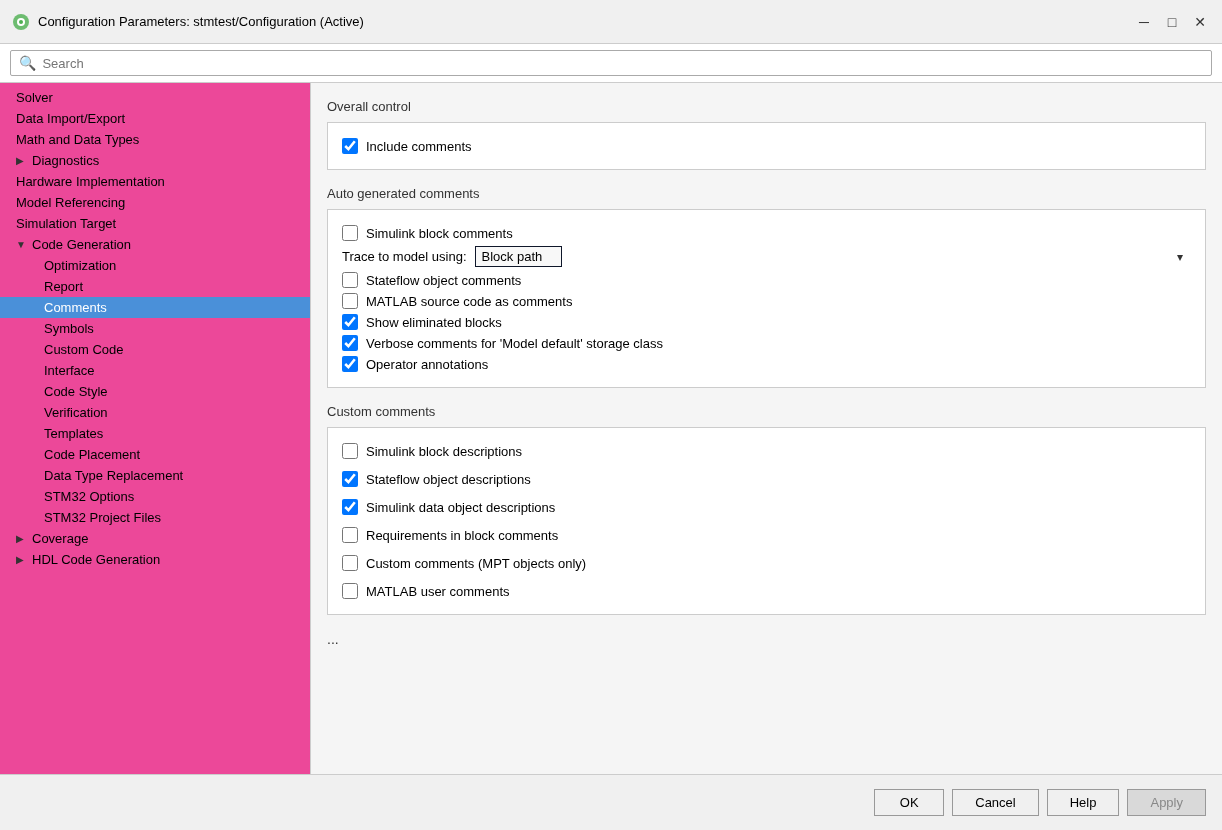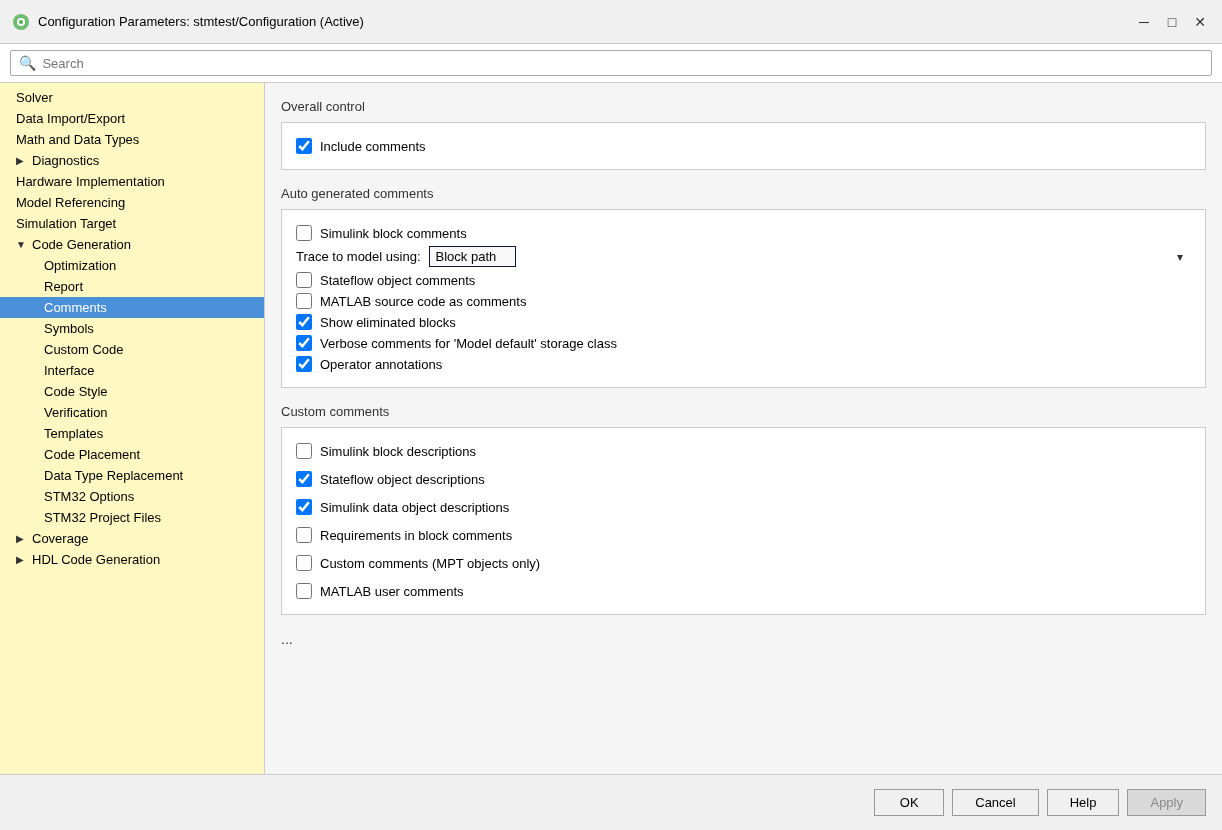--- a/index.html
+++ b/index.html
@@ -75,23 +75,23 @@
       color: #0c4a6e;
       width: 100%;
       background: transparent;
     }
     .main-content {
       display: flex;
       flex: 1;
       overflow: hidden;
     }
     .sidebar {
-      width: 265px;
+      width: 311px;
       border-right: 1px solid #ccc;
-      background: #fef9c3;
+      background: #ec4899;
       overflow-y: auto;
       flex-shrink: 0;
       padding: 4px 0;
     }
     .sidebar-item {
       padding: 3px 8px 3px 16px;
       cursor: pointer;
       color: #0066cc;
       font-size: 13px;
       display: flex;

